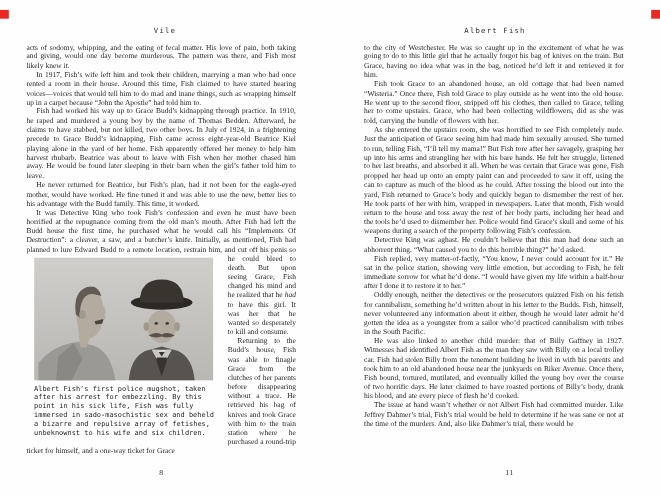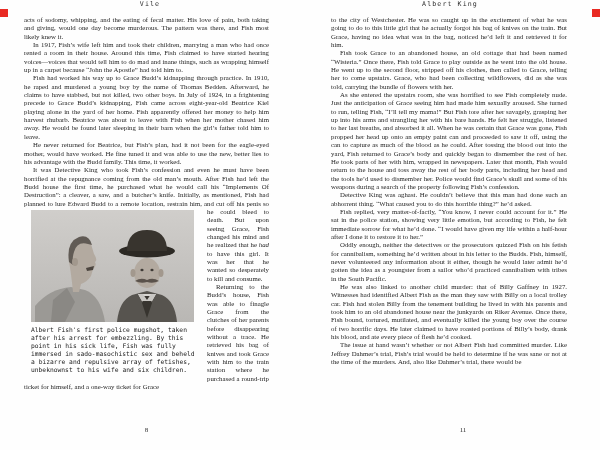--- a/index.html
+++ b/index.html
@@ -1,21 +1,21 @@
 <!DOCTYPE html>
 <html lang="en"><head>
 <meta charset="utf-8">
 <style>
   html,body{margin:0;padding:0;}
   body{width:600px;height:450px;background:#ffffff;overflow:hidden;position:relative;
        font-family:"Liberation Serif","DejaVu Serif",serif;color:#1e1e1e;}
   .spread{display:flex;width:600px;height:450px;background:#fefefe;}
   .page{width:300px;height:450px;position:relative;box-sizing:border-box;}
   .running-head{font-family:"DejaVu Sans Mono","Liberation Mono",monospace;
-       font-size:6.6px;letter-spacing:1.1px;text-align:center;color:#2e2e2e;}
+       font-size:6.6px;letter-spacing:1.1px;text-align:center;margin-top:24px;color:#2e2e2e;}
   .page-body{font-size:6.8px;line-height:8.35px;text-align:justify;margin-top:8px;
        hyphens:auto;-webkit-hyphens:auto;word-spacing:0.1px;}
   .left-body{margin-left:24px;width:245px;}
   .right-body{margin-left:31px;width:236px;}
   .page-body p{margin:0;padding:0;}
   .page-body p.ind{text-indent:9px;}
   .pagenum{position:absolute;bottom:16px;font-size:7px;text-align:center;color:#2e2e2e;}
   .pagenum.pn-left{left:24px;width:245px;}
   .pagenum.pn-right{left:45px;width:236px;}
   .photo-float{float:left;width:170px;margin:2px 6px 1px 7px;text-indent:0;}
@@ -72,21 +72,21 @@
               <path d="M96,41 Q96,20 116,20 Q136,20 136,41 Z" fill="#38342e"></path>
             </svg>
             <span class="caption">Albert Fish's first police mugshot, taken after his arrest for embezzling. By this point in his sick life, Fish was fully immersed in sado-masochistic sex and beheld a bizarre and repulsive array of fetishes, unbeknownst to his wife and six children.</span>
           </span><span>cut off his penis so he could bleed to death. But upon seeing Grace, Fish changed his mind and he realized that he </span><i>had</i><span> to have this girl. It was her that he wanted so desperately to kill and consume.</span></p>
       <p class="ind">Returning to the Budd’s house, Fish was able to finagle Grace from the clutches of her parents before disappearing without a trace. He retrieved his bag of knives and took Grace with him to the train station where he purchased a round-trip ticket for himself, and a one-way ticket for Grace</p>
     </div>
     <div class="pagenum pn-left">8</div>
   </section>
 
   <section class="page">
-    <div class="running-head">Albert King</div>
+    <div class="running-head">Albert Fish</div>
     <div class="page-body right-body">
       <p>to the city of Westchester. He was so caught up in the excitement of what he was going to do to this little girl that he actually forgot his bag of knives on the train. But Grace, having no idea what was in the bag, noticed he’d left it and retrieved it for him.</p>
       <p class="ind">Fish took Grace to an abandoned house, an old cottage that had been named “Wisteria.” Once there, Fish told Grace to play outside as he went into the old house. He went up to the second floor, stripped off his clothes, then called to Grace, telling her to come upstairs. Grace, who had been collecting wildflowers, did as she was told, carrying the bundle of flowers with her.</p>
       <p class="ind">As she entered the upstairs room, she was horrified to see Fish completely nude. Just the anticipation of Grace seeing him had made him sexually aroused. She turned to run, telling Fish, “I’ll tell my mama!” But Fish tore after her savagely, grasping her up into his arms and strangling her with his bare hands. He felt her struggle, listened to her last breaths, and absorbed it all. When he was certain that Grace was gone, Fish propped her head up onto an empty paint can and proceeded to saw it off, using the can to capture as much of the blood as he could. After tossing the blood out into the yard, Fish returned to Grace’s body and quickly began to dismember the rest of her. He took parts of her with him, wrapped in newspapers. Later that month, Fish would return to the house and toss away the rest of her body parts, including her head and the tools he’d used to dismember her. Police would find Grace’s skull and some of his weapons during a search of the property following Fish’s confession.</p>
       <p class="ind">Detective King was aghast. He couldn’t believe that this man had done such an abhorrent thing. “What caused you to do this horrible thing?” he’d asked.</p>
       <p class="ind">Fish replied, very matter-of-factly, “You know, I never could account for it.” He sat in the police station, showing very little emotion, but according to Fish, he felt immediate sorrow for what he’d done. “I would have given my life within a half-hour after I done it to restore it to her.”</p>
       <p class="ind">Oddly enough, neither the detectives or the prosecutors quizzed Fish on his fetish for cannibalism, something he’d written about in his letter to the Budds. Fish, himself, never volunteered any information about it either, though he would later admit he’d gotten the idea as a youngster from a sailor who’d practiced cannibalism with tribes in the South Pacific.</p>
       <p class="ind">He was also linked to another child murder: that of Billy Gaffney in 1927. Witnesses had identified Albert Fish as the man they saw with Billy on a local trolley car. Fish had stolen Billy from the tenement building he lived in with his parents and took him to an old abandoned house near the junkyards on Riker Avenue. Once there, Fish bound, tortured, mutilated, and eventually killed the young boy over the course of two horrific days. He later claimed to have roasted portions of Billy’s body, drank his blood, and ate every piece of flesh he’d cooked.</p>
       <p class="ind">The issue at hand wasn’t whether or not Albert Fish had committed murder. Like Jeffrey Dahmer’s trial, Fish’s trial would be held to determine if he was sane or not at the time of the murders. And, also like Dahmer’s trial, there would be</p>
     </div>

